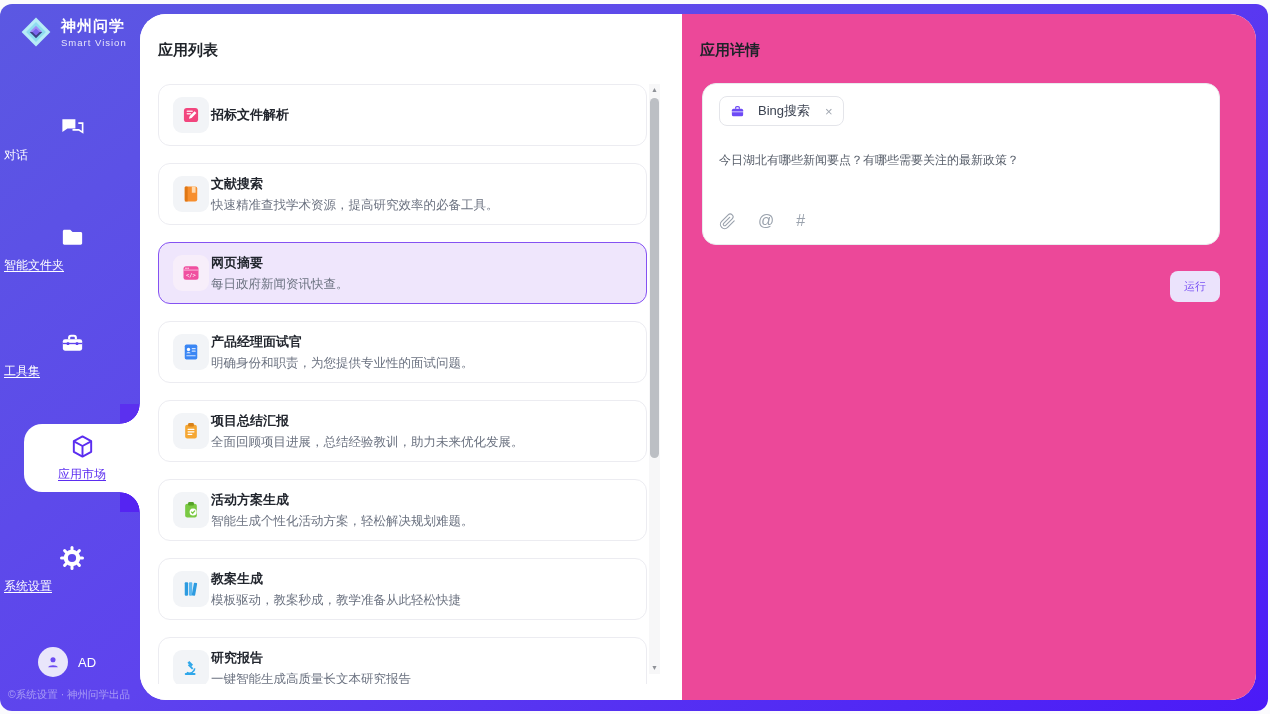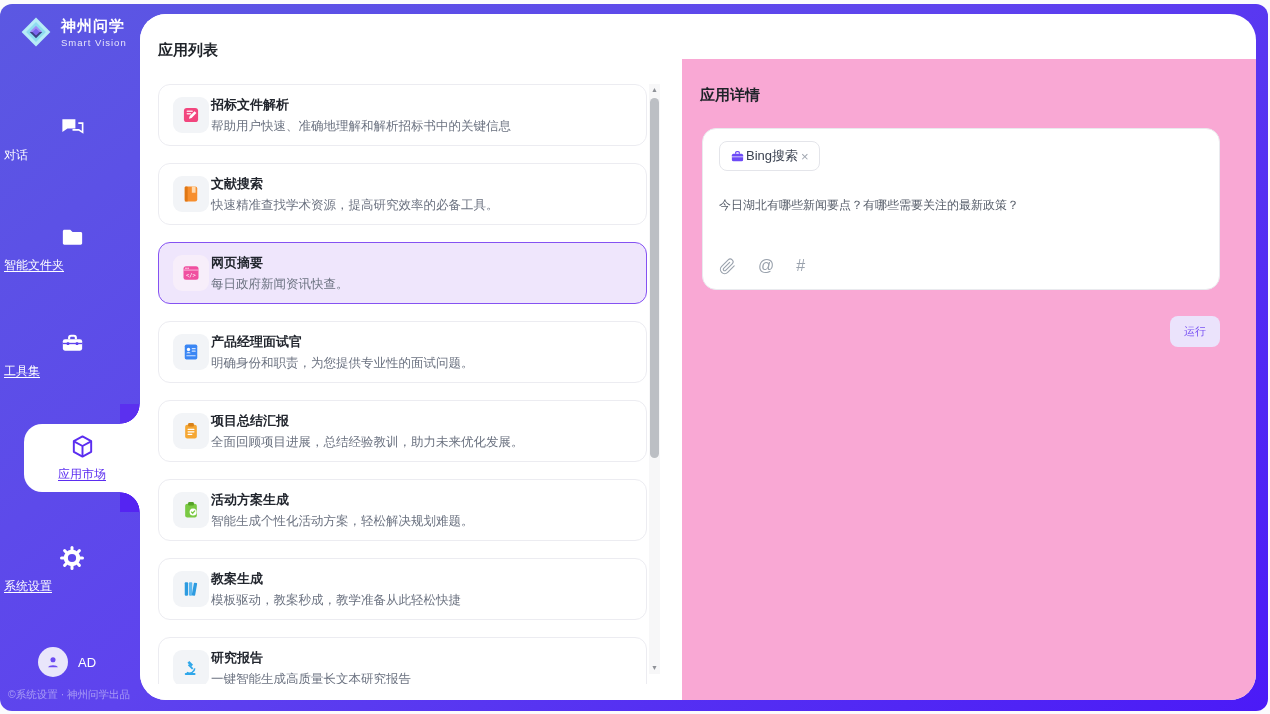--- a/index.html
+++ b/index.html
@@ -54,25 +54,25 @@
   .app-name { font-size:13px; font-weight:bold; color:#22262e; }
   .app-desc { font-size:12.5px; color:#6b7280; margin-top:4px; white-space:nowrap; }
 
   .scrollbar { position:absolute; right:22px; top:70px; bottom:26px; width:11px; background:#f7f7f8; }
   .scroll-arrow { position:absolute; left:0; width:11px; height:12px; color:#8e9197; font-size:7px;
     text-align:center; line-height:12px; cursor:pointer; }
   .scroll-arrow.up { top:0; } .scroll-arrow.down { bottom:0; }
   .scroll-thumb { position:absolute; left:1px; top:14px; width:9px; height:61%; background:#bcbfc4; border-radius:5px; cursor:pointer; }
 
   
-  .detail-panel { position:relative; flex:1; background:#f9a8d4;margin-top:45px; }
+  .detail-panel { position:relative; flex:1; background:#ec4899; }
   .detail-panel .panel-title { left:18px; }
   .detail-card { position:absolute; left:20px; right:36px; top:69px; height:162px; background:#fff;
     border:1px solid #e9eaee; border-radius:14px; padding:12px 16px; display:flex; flex-direction:column; }
-  .chip { display:inline-flex; align-items:center; gap:1px; height:30px; padding:0 10px; width:fit-content;
+  .chip { display:inline-flex; align-items:center; gap:13px; height:30px; padding:0 10px; width:fit-content;
     border:1px solid #e4e5ea; border-radius:8px; background:#fff; cursor:pointer; }
   .chip-label { font-size:13px; color:#3a4150; }
   .chip-close { font-size:13px; color:#a0a6b0; margin-left:2px; cursor:pointer; }
   .prompt-text { margin-top:26px; font-size:12px; color:#565d69; cursor:text; }
   .card-toolbar { margin-top:auto; display:flex; align-items:center; gap:22px; color:#9aa2ad; padding-bottom:2px; }
   .tool-glyph { font-size:16px; cursor:pointer; }
   .run-btn { position:absolute; right:36px; top:257px; width:50px; height:31px; border-radius:8px;
     background:#ebe3fc; color:#7a53f3; font-size:11px; display:flex; align-items:center; justify-content:center; cursor:pointer; }
 </style>
 </head>
@@ -182,21 +182,20 @@
         <div class="app-item">
           <div class="app-ic">
             <svg width="20" height="20" viewBox="0 0 24 24">
               <rect x="3.5" y="3.5" width="17" height="17" rx="3.5" fill="#f2467e"></rect>
               <path d="M7.5 7.5h6M7.5 10.5h4" stroke="#ffd8e6" stroke-width="1.6" stroke-linecap="round"></path>
               <path d="M9.5 16.5l1-3.2 5.8-5.8 2.2 2.2-5.8 5.8z" fill="#fff"></path>
             </svg>
           </div>
           <div class="app-tx">
             <div class="app-name">招标文件解析</div>
-            <div class="app-desc">帮助用户快速、准确地理解和解析招标书中的关键信息</div>
           </div>
         </div>
 
         <div class="app-item">
           <div class="app-ic">
             <svg width="20" height="20" viewBox="0 0 24 24">
               <rect x="4.5" y="3" width="15" height="18" rx="2.5" fill="#f78e2d"></rect>
               <rect x="4.5" y="3" width="3.5" height="18" rx="1" fill="#e07714"></rect>
               <rect x="13" y="3" width="4.5" height="7.5" fill="#ffd9ae"></rect>
             </svg>

